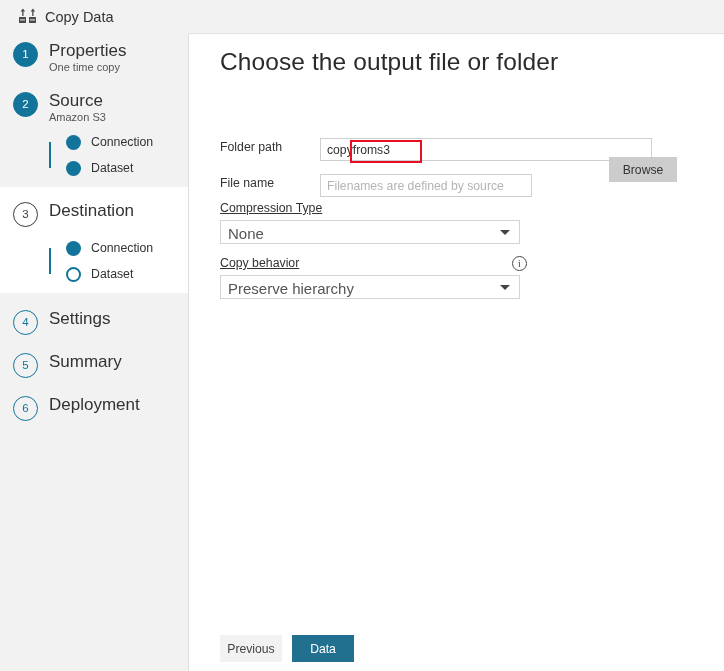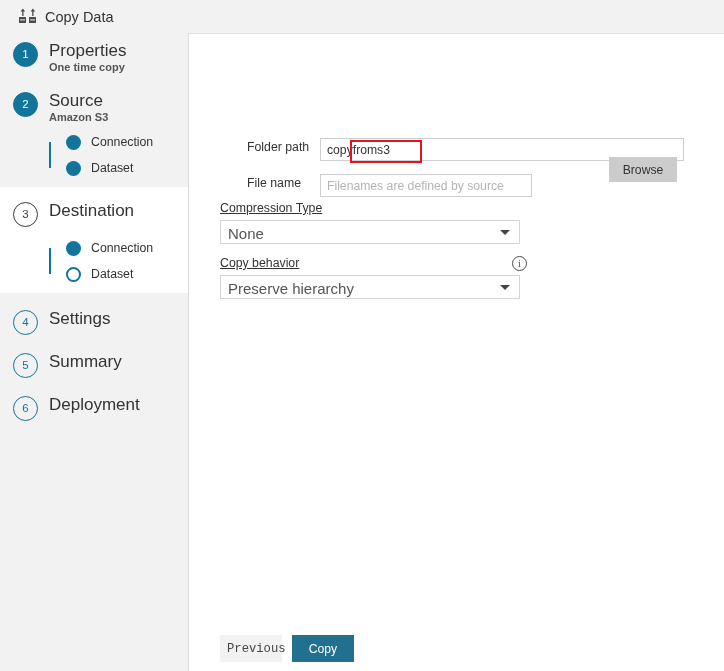--- a/index.html
+++ b/index.html
@@ -36,21 +36,21 @@
     flex:0 0 auto;
     display:flex; align-items:center; justify-content:center;
     font-size:11.5px; line-height:1;
     margin-right:11px; margin-top:1px;
   }
   .step-badge.filled { background:#0e7490; background:#12749a; color:#fff; border:1px solid #12749a; }
   .step-badge.outline-teal { background:transparent; color:#12749a; border:1.4px solid #12749a; }
   .step-badge.outline-dark { background:transparent; color:#3b3b3b; border:1.4px solid #3b3b3b; }
   .step-labels { padding-top:0px; }
   .step-title { font-size:17px; color:#333; line-height:19px; }
-  .step-sub { font-size:11px; color:#555; line-height:15px; margin-top:0px;font-weight:bold; }
+  .step-sub { font-size:11px; color:#555; line-height:15px; margin-top:0px; }
 
   
   .substeps { position:relative; padding:2px 0 6px 0; }
   .substep { position:relative; display:flex; align-items:center; height:26px; padding-left:43px;margin-left:24px; }
   .substep .dot {
     width:15px; height:15px; border-radius:50%;
     position:absolute; left:42px; top:50%; margin-top:-7.5px;
     flex:0 0 auto;
   }
   .substep .dot.filled { background:#12749a; }
@@ -62,23 +62,23 @@
   #main {
     position:absolute; left:188px; top:33px; width:536px; height:638px;
     background:#ffffff;
     border-left:1px solid #dedede;
     border-top:1px solid #e3e3e3;
   }
   #page-title { position:absolute; left:31px; top:14px; font-size:24.5px; font-weight:400; color:#2b2b2b; letter-spacing:.1px;}
   #page-desc  { position:absolute; left:31px; top:51px; font-size:12.3px; color:#555; }
 
   .field-row { position:absolute; left:31px; width:480px; height:22px; }
-  .field-label { position:absolute; left:0; top:2px; font-size:12.3px; color:#333;margin-left:27px; }
+  .field-label { position:absolute; left:0; top:2px; font-size:12.3px; color:#333; }
   .field-input {
-    position:absolute; left:100px; top:0; width:364px; height:23px;
+    position:absolute; left:100px; top:0; width:332px; height:23px;
     border:1px solid #cfcfcf; background:#fff;
     font-family:"Liberation Sans", sans-serif; font-size:12.2px;
     color:#333; padding:0 6px; outline:none;
   }
   .field-input::placeholder { color:#b4b4b4; }
   .field-input.narrow { width:212px; }
 
   #browse-btn {
     position:absolute; left:420px; top:123px; width:68px; height:25px;
     background:#cccccc; border:1px solid #cccccc; color:#333;
@@ -108,21 +108,21 @@
     position:absolute; right:-7px; top:-1px; width:15px; height:15px;
     border-radius:50%; border:1.2px solid #4a4a4a;
     font-size:10px; color:#4a4a4a; text-align:center; line-height:13px;
     font-family:"Liberation Serif", serif;
   }
 
   
   #btn-prev {
     position:absolute; left:31px; top:601px; width:62px; height:27px;
     background:#f2f2f2; border:1px solid #f2f2f2; color:#444;
-    font-family:Liberation Mono, monospace; font-size:12.2px; cursor:pointer;
+    font-family:Liberation Sans, sans-serif; font-size:12.2px; cursor:pointer;
   }
   #btn-next {
     position:absolute; left:103px; top:601px; width:62px; height:27px;
     background:#21708f; border:1px solid #21708f; color:#fff;
     font-family:"Liberation Sans", sans-serif; font-size:12.2px; cursor:pointer;
   }
 </style>
 </head>
 <body>
 
@@ -220,20 +220,21 @@
       <div class="step-badge outline-teal">6</div>
       <div class="step-labels">
         <div class="step-title">Deployment</div>
       </div>
     </div>
   </div>
 </div>
 
 <div id="main">
 
+  <div id="page-title">Choose the output file or folder</div>
 
   <div class="field-row" style="top:104px;">
     <span class="field-label">Folder path</span>
     <input class="field-input" type="text" value="copyfroms3" style="">
     <div id="annot-box"></div>
   </div>
 
   <button id="browse-btn">Browse</button>
 
   <div class="field-row" style="top:140px;">
@@ -252,14 +253,14 @@
   <div class="sel-group" style="top:222px;">
     <span class="sel-label">Copy behavior</span>
     <span class="info-icon" style="top:0px;">i</span>
     <div class="sel-box">
       <span class="sel-val">Preserve hierarchy</span>
       <span class="sel-caret"></span>
     </div>
   </div>
 
   <button id="btn-prev">Previous</button>
-  <button id="btn-next">Copy</button>
+  <button id="btn-next">Data</button>
 </div>
 
 </body></html>

